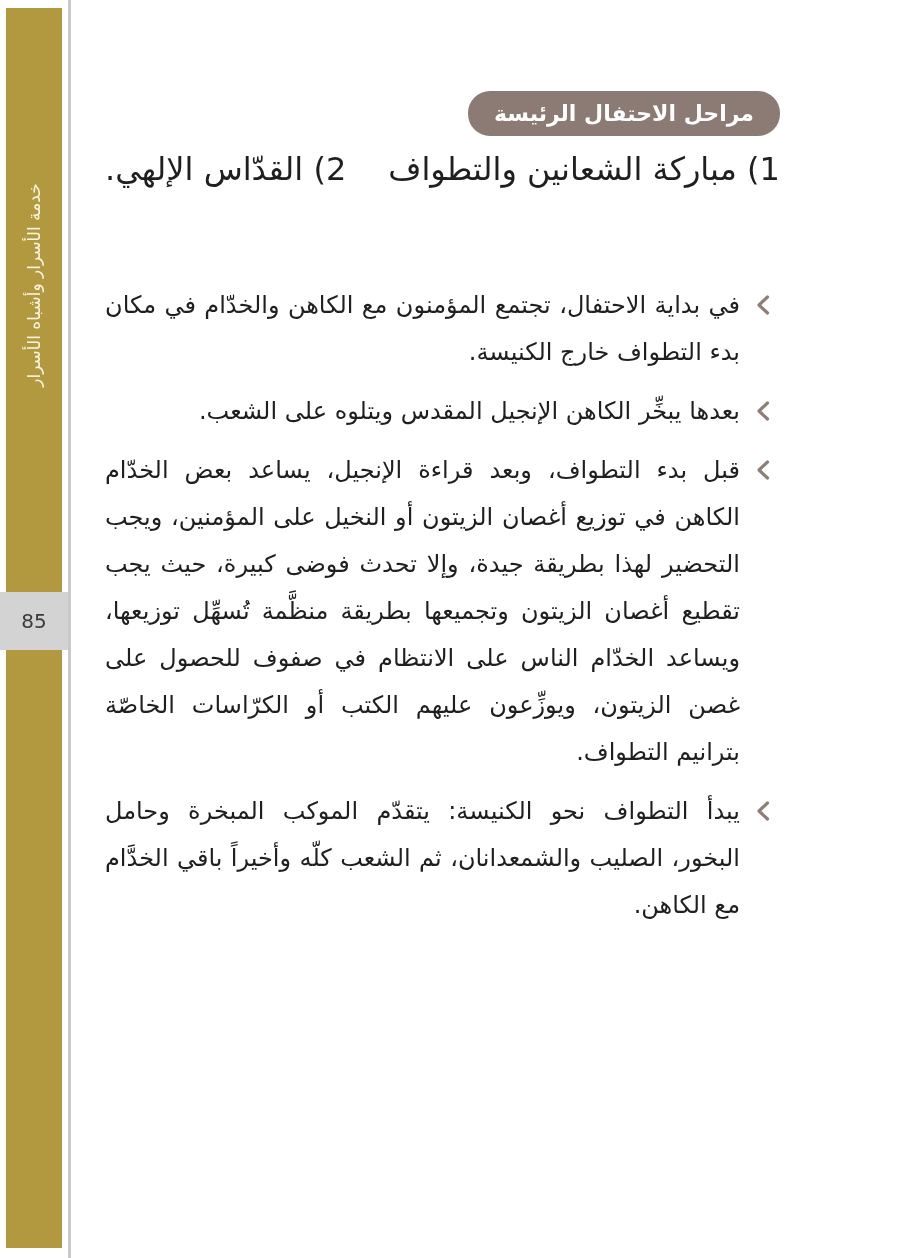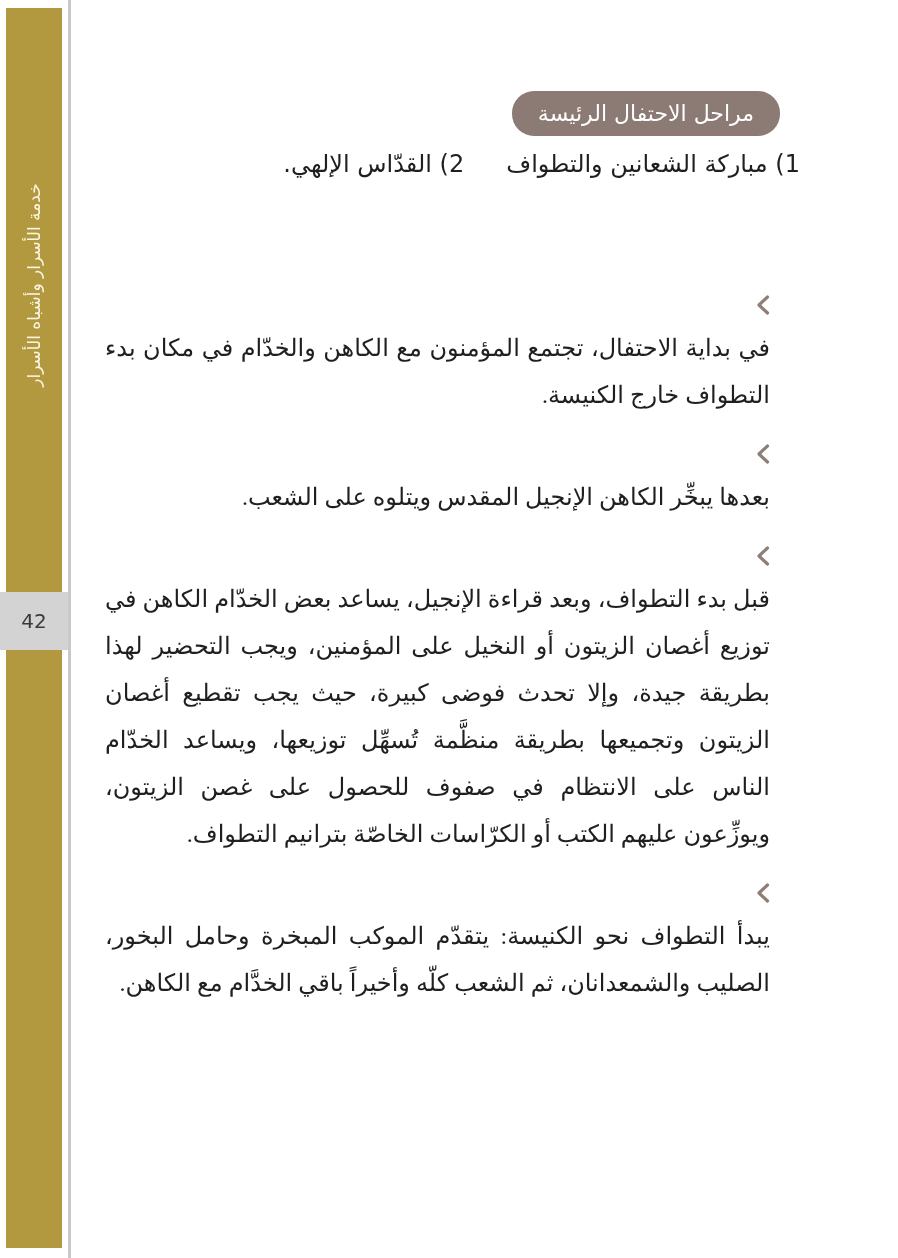--- a/index.html
+++ b/index.html
@@ -41,48 +41,47 @@
     background:#c9c9c9;
   }
 
   
   .content{position:absolute;inset:0;direction:rtl;}
 
   .badge{
     position:absolute;
     background:#8b7b74;
     color:#ffffff;
-    font-weight:normal;
+    font-weight:bold;
     font-size:22px;
     line-height:45px;
     height:45px;
     padding:0 26px;
     border-radius:22px;
     white-space:nowrap;
   }
   .badge-1{right:118px;top:91px;}
   .badge-2{right:118px;top:221px;}
 
   .stages-line{
     position:absolute;right:98px;top:150px;left:105px;
-    font-size:24px;color:#1f1f1f;
-    direction:rtl;text-align:right;
+    font-size:32px;color:#1f1f1f;
+    direction:rtl;text-align:left;
     white-space:nowrap;
   }
   .stages-line .stage-gap{display:inline-block;width:42px;}
 
   .bullet-list{
     position:absolute;top:282px;right:128px;left:105px;
     direction:rtl;
   }
   .bullet-item{
     display:flex;
-    flex-direction:column; 
+    flex-direction:row; 
     margin-bottom:12px;
-    font-family:Liberation Serif, serif;
   }
   .chev{
     flex:0 0 30px;
     padding-top:13px;
   }
   .chev svg{display:block;}
   .btext{
     flex:1 1 auto;
     font-size:24px;
     line-height:47px;
@@ -94,21 +93,21 @@
 </head>
 <body>
 
 <div class="page">
 
   <div class="spine-bar"></div>
   <div class="spine-label-wrap">
     <span class="spine-label">خدمة الأسرار وأشباه الأسرار</span>
   </div>
   <div class="page-number-box">
-    <span class="page-number">42</span>
+    <span class="page-number">85</span>
   </div>
   <div class="hairline"></div>
 
   <div class="content">
 
     <div class="badge badge-1">مراحل الاحتفال الرئيسة</div>
 
     <div class="stages-line">
       <span>1) مباركة الشعانين والتطواف</span><span class="stage-gap"></span><span>2) القدّاس الإلهي.</span>
     </div>

